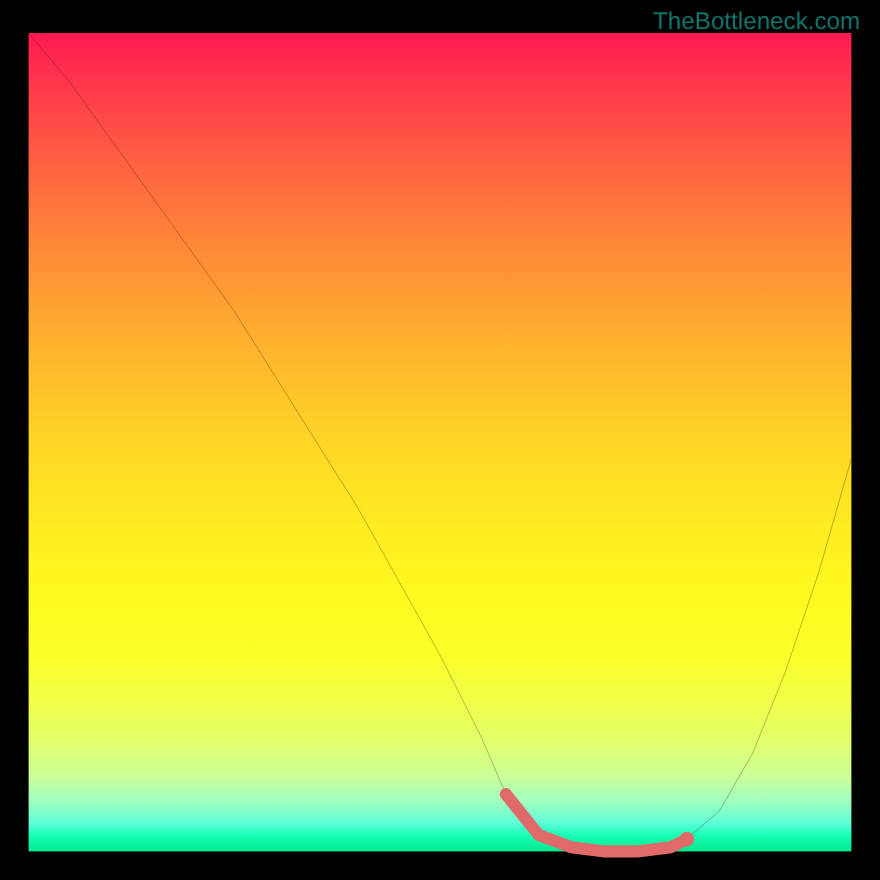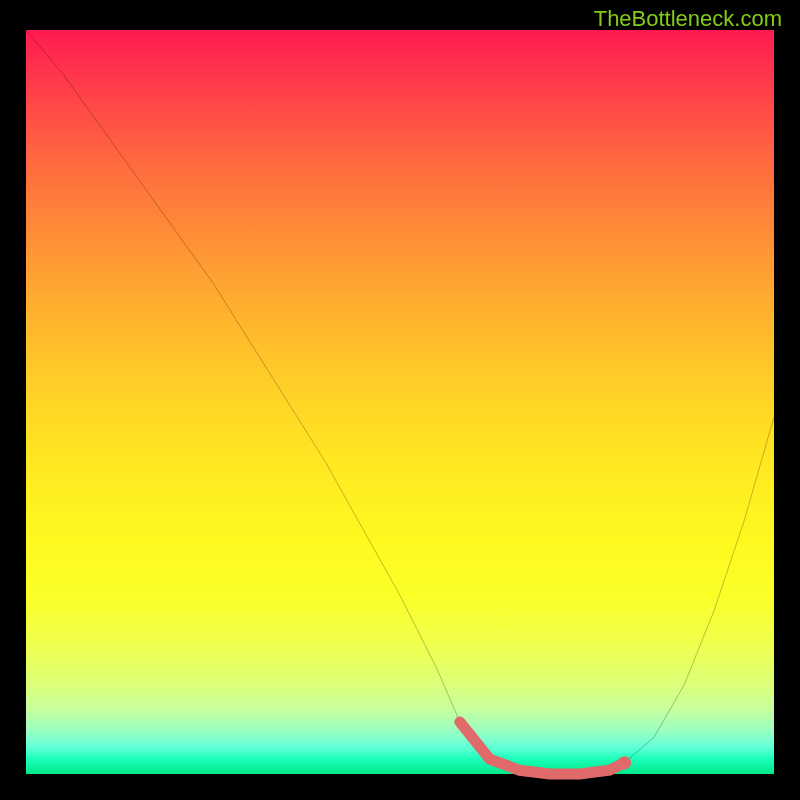--- a/index.html
+++ b/index.html
@@ -7,21 +7,21 @@
     width: 800px;
     height: 800px;
     background: #000;
     position: relative;
     font-family: Arial, sans-serif;
   }
   .watermark {
     position: absolute;
     top: 6px;
     right: 18px;
-    color: #84cc16;
+    color: #0f766e;
     font-size: 22px;
     font-weight: 500;
     z-index: 10;
   }
   .plot-area {
     position: absolute;
     left: 26px;
     top: 30px;
     width: 748px;
     height: 744px;

